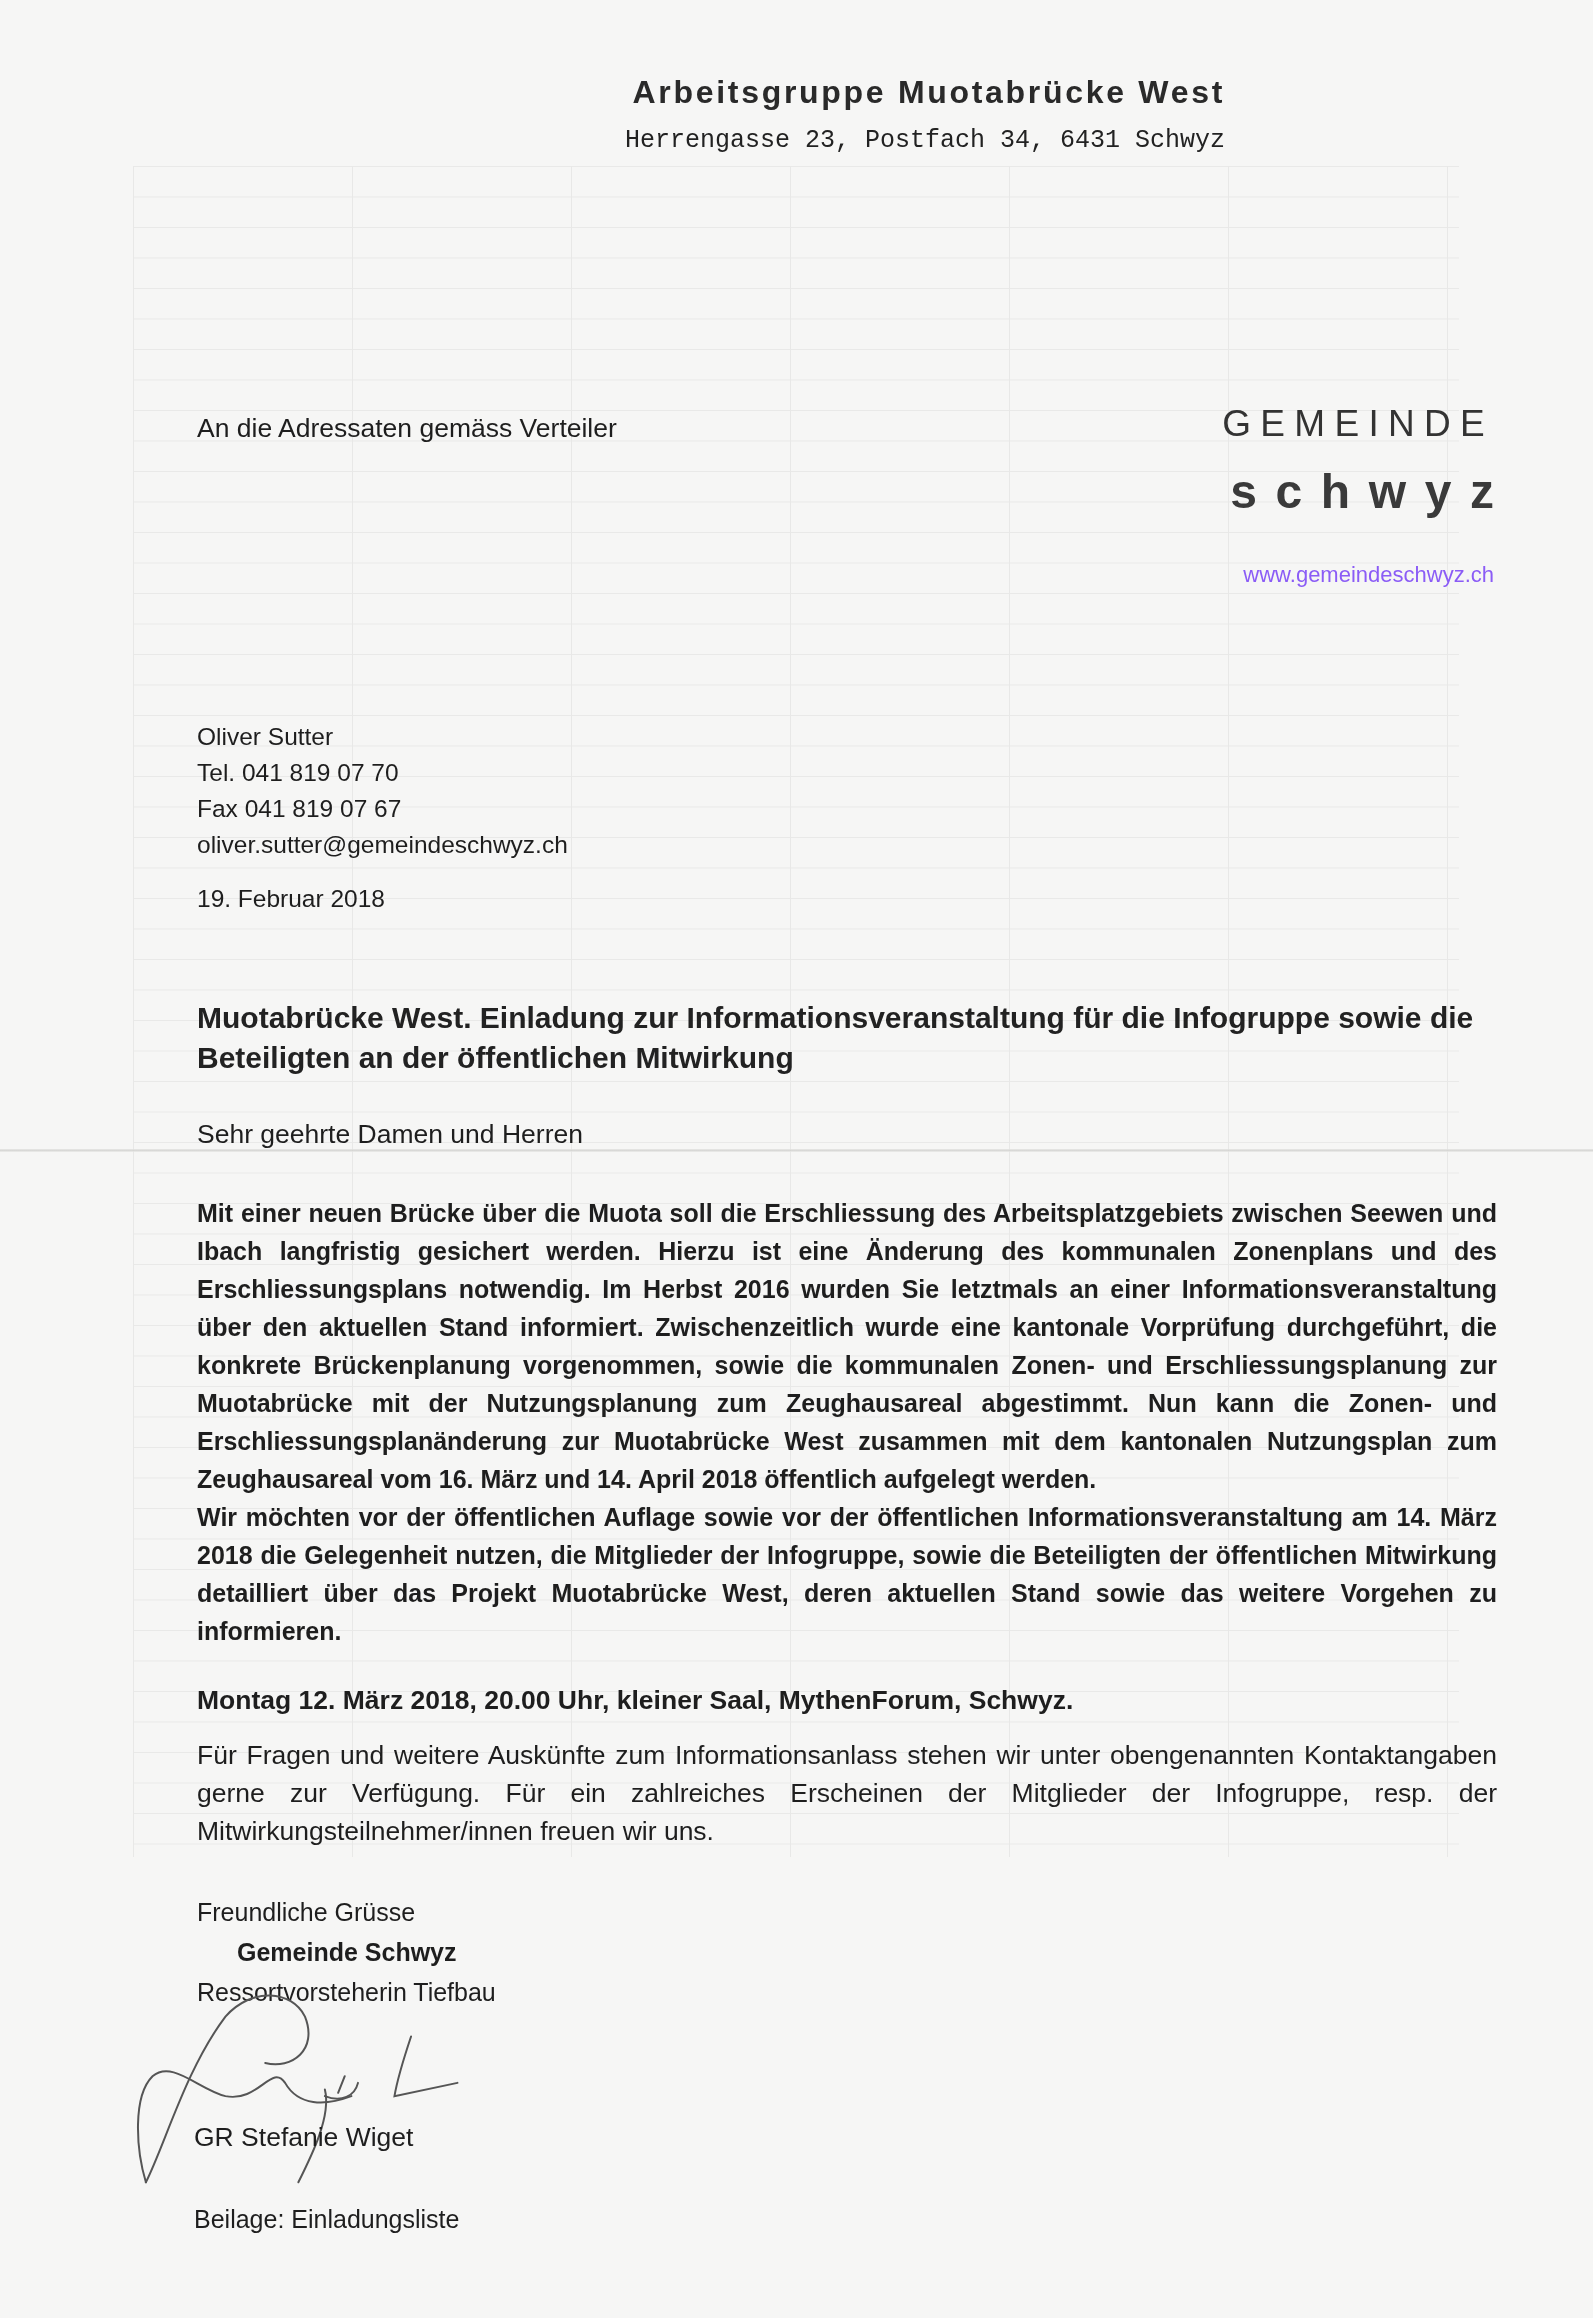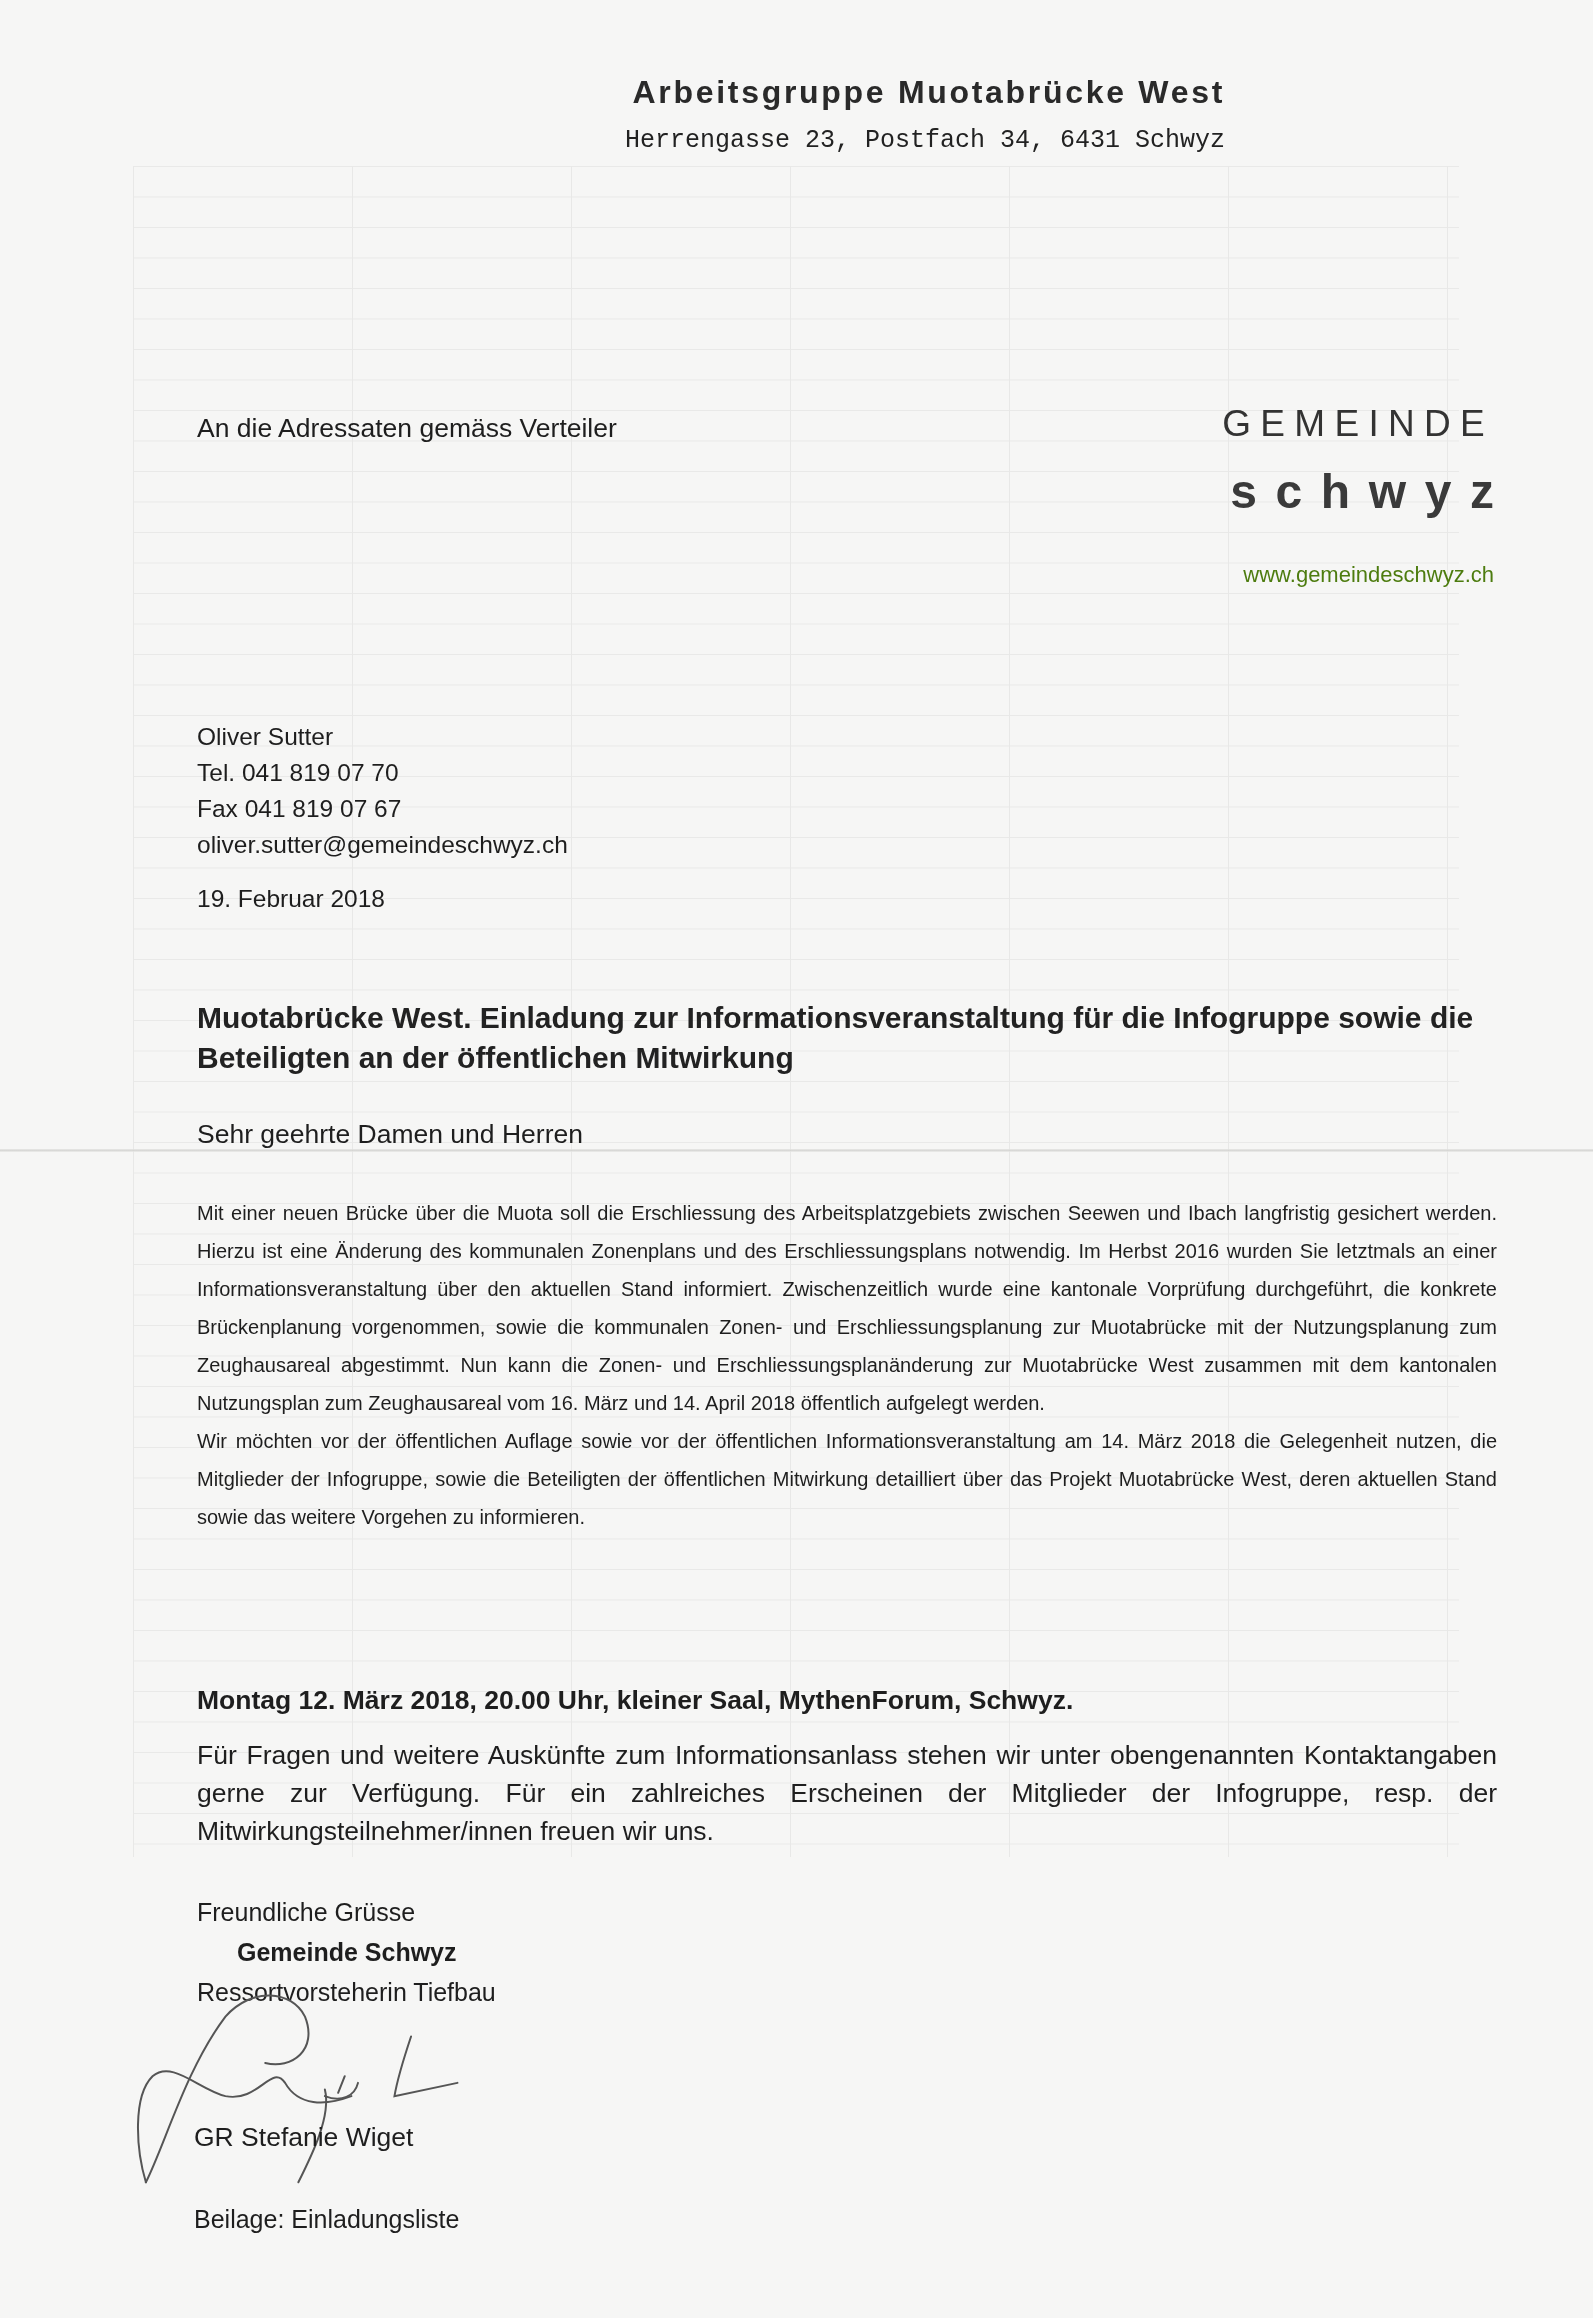--- a/index.html
+++ b/index.html
@@ -28,30 +28,30 @@
   }
   .abs { position: absolute; white-space: nowrap; }
 
   .sender-name { top: 74px; right: 368px; font-size: 32px; font-weight: bold; letter-spacing: 2.7px; color: #2a2a2a; }
   .sender-addr { top: 126px; right: 368px; font-size: 25px; color: #222; font-family: Liberation Mono, monospace; }
 
   .recipient { left: 197px; top: 413px; font-size: 26.5px; }
 
   .logo-top { top: 403px; right: 99px; font-size: 37px; letter-spacing: 9.3px; font-weight: normal; color: #333; }
   .logo-main { top: 464px; right: 99px; font-size: 48px; font-weight: bold; letter-spacing: 18.6px; color: #3a3a3a; margin-right: -18.6px; }
-  .logo-url { top: 562px; right: 99px; font-size: 22px; color: #4d7c0f; }
+  .logo-url { top: 562px; right: 99px; font-size: 22px; color: #8b5cf6; }
 
   .contact { left: 197px; top: 719px; font-size: 24.5px; line-height: 36px; }
   .date { left: 197px; top: 885px; font-size: 24.5px; }
 
   .subject { left: 197px; top: 998px; width: 1300px; font-size: 30px; font-weight: bold; line-height: 40px; white-space: normal; color: #222; }
 
   .salutation { left: 197px; top: 1119px; font-size: 26.5px; }
 
-  .body { left: 197px; top: 1194px; width: 1300px; font-size: 20px; line-height: 38px; white-space: normal; text-align: justify; }
+  .body { left: 197px; top: 1194px; width: 1300px; font-size: 25px; line-height: 38px; white-space: normal; text-align: justify; font-weight: bold; }
   .body p { margin: 0; }
   .event { left: 197px; top: 1685px; font-size: 26.5px; font-weight: bold; }
   .closing-para { left: 197px; top: 1736px; width: 1300px; font-size: 26.5px; line-height: 38px; white-space: normal; text-align: justify; }
 
   .greeting { left: 197px; top: 1892px; font-size: 25px; line-height: 40px; }
   .greeting .org { font-weight: bold; margin-left: 40px; }
   .signer { left: 194px; top: 2122px; font-size: 26.5px; }
   .enclosure { left: 194px; top: 2205px; font-size: 25px; }
 
   .signature { position: absolute; left: 126px; top: 1990px; width: 411px; height: 199px; }

